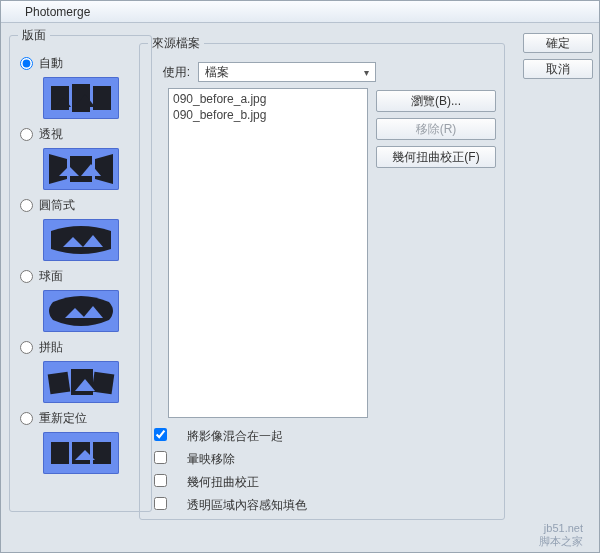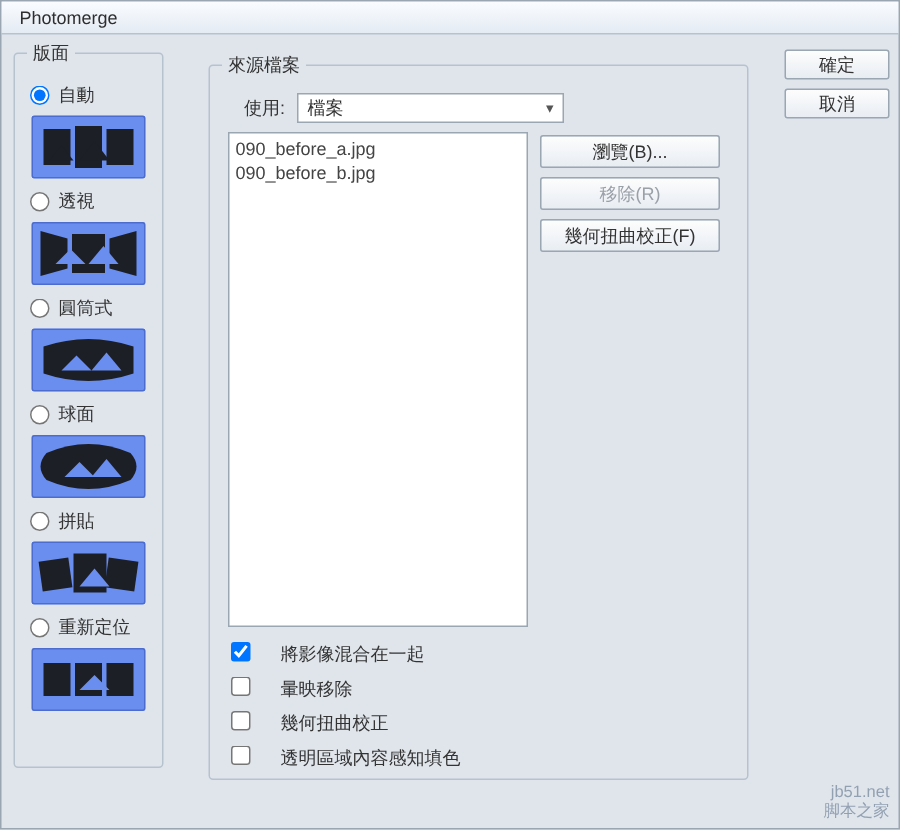--- a/index.html
+++ b/index.html
@@ -9,31 +9,31 @@
     background:#dfe5eb;
     font-family:"Microsoft JhengHei","Heiti TC",Arial,sans-serif;
     font-size:12px; color:#333;
     position:relative; overflow:hidden;
     border:1px solid #9aa6b2;
   }
   .titlebar {
     height:22px; line-height:22px;
     background:linear-gradient(#fafcff,#e4ebf3);
     border-bottom:1px solid #b7c2cf;
-    padding-left:12px; font-size:12px; color:#2e2e2e;
+    padding-left:24px; font-size:12px; color:#2e2e2e;
   }
   .content { position:absolute; top:22px; left:0; right:0; bottom:0; padding:8px 10px 10px 10px; }
   fieldset {
     border:1px solid #b7c2cf; border-radius:3px;
     margin:0; padding:8px 8px 6px 8px;
     background:transparent;
   }
   legend { padding:0 4px; color:#333; font-size:12px; }
   .layout-panel {
-    position:absolute; top:4px; left:8px; width:100px; height:485px;
+    position:absolute; top:4px; left:8px; width:143px; height:485px;
   }
   .source-panel {
     position:absolute; top:12px; left:138px; width:360px; height:485px;
   }
   .right-buttons { position:absolute; top:10px; right:4px; width:72px; }
   .layout-items { display:flex; flex-direction:column; gap:2px; padding-top:2px; }
   .layout-opt { display:flex; align-items:center; gap:6px; height:18px; padding-left:2px; }
   .layout-opt input[type=radio]{ margin:0; }
   .thumb-wrap { display:flex; justify-content:center; margin:3px 0 4px 0; height:42px; }
   .thumb {
@@ -46,21 +46,21 @@
   .mount { fill:#1d1f27; }
   .source-row1 { display:flex; align-items:center; gap:8px; margin:2px 0 6px 4px; }
   .use-label { width:38px; text-align:right; }
   .combo {
     flex:0 0 178px; height:20px;
     background:#fff; border:1px solid #9aa6b2;
     display:flex; justify-content:space-between; align-items:center;
     padding:0 6px 0 6px; cursor:default;
   }
   .combo .caret { font-size:10px; color:#555; }
-  .src-body { display:flex; gap:8px; margin-left:4px; }
+  .src-body { display:flex; gap:8px; margin-left:20px; }
   .file-list {
     width:200px; height:330px;
     background:#fff; border:1px solid #9aa6b2;
     overflow:auto; padding:2px 4px;
     line-height:16px; color:#444;
   }
   .file-list div { white-space:nowrap; }
   .src-buttons { display:flex; flex-direction:column; gap:6px; margin-top:2px; }
   .btn {
     width:120px; height:22px;
@@ -68,21 +68,21 @@
     border:1px solid #9aa6b2; border-radius:2px;
     font-size:12px; color:#333; text-align:center; line-height:20px;
     cursor:default; padding:0;
   }
   .btn.small { width:70px; height:20px; line-height:18px; }
   .btn.disabled { color:#9aa0a8; }
   .checks { margin:10px 0 0 6px; display:flex; flex-direction:column; gap:6px; }
   .chk { display:flex; align-items:flex-start; gap:20px; }
   .chk input { margin:0; }
   .watermark {
-    position:absolute; right:6px; bottom:4px;
+    position:absolute; right:16px; bottom:4px;
     font-size:11px; line-height:13px; text-align:right; color:#7a8aa0; opacity:.75;
     pointer-events:none;
   }
 </style>
 </head>
 <body>
 
 <div class="titlebar">
   <span>Photomerge</span>
 </div>

